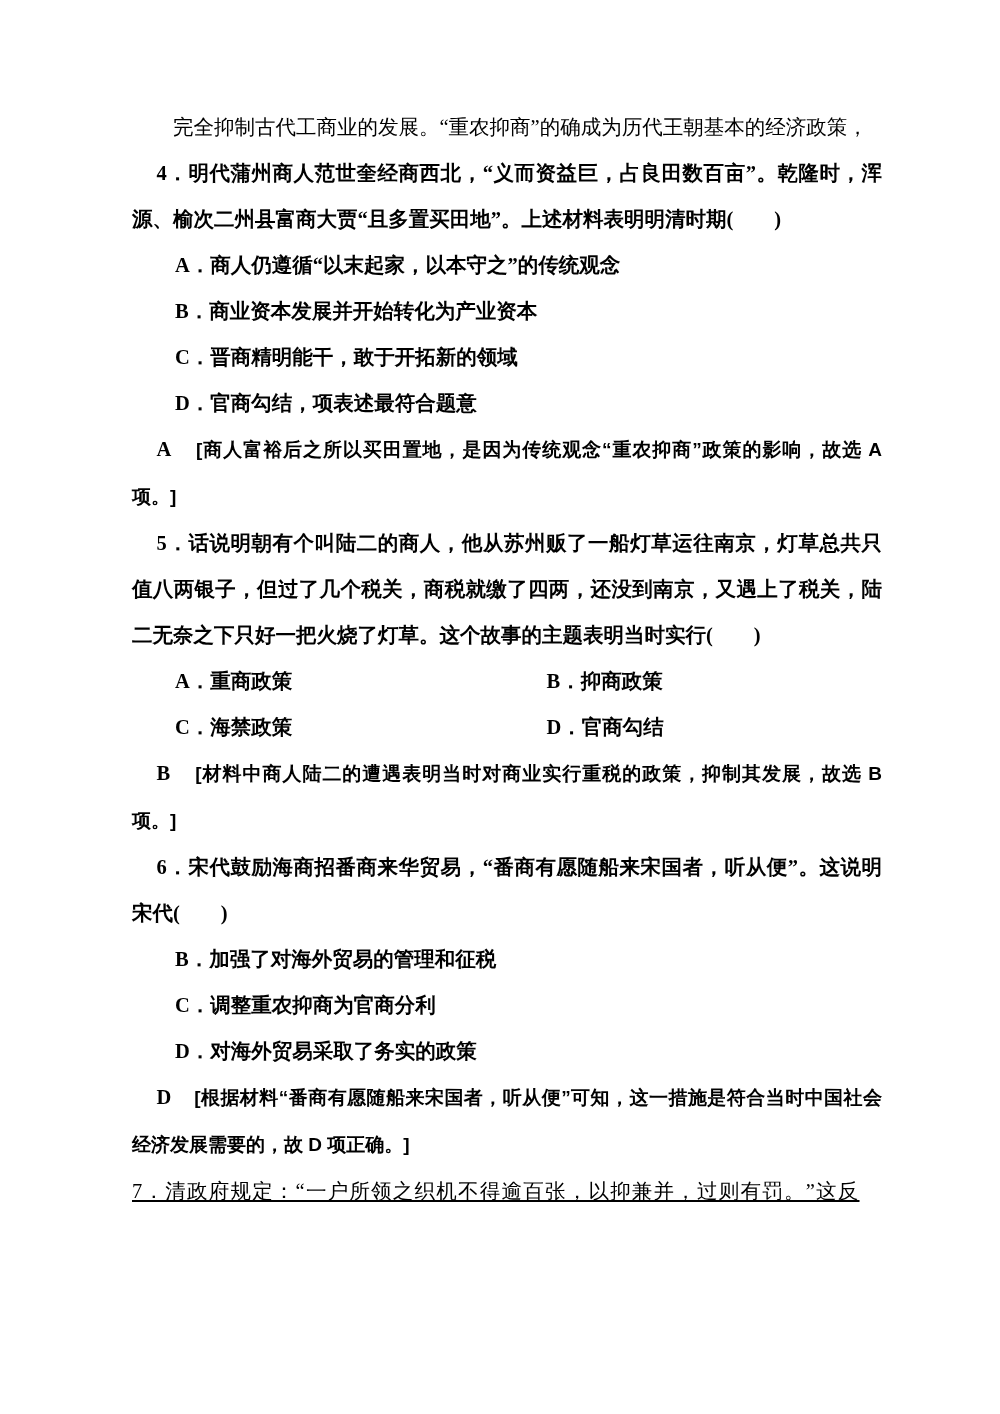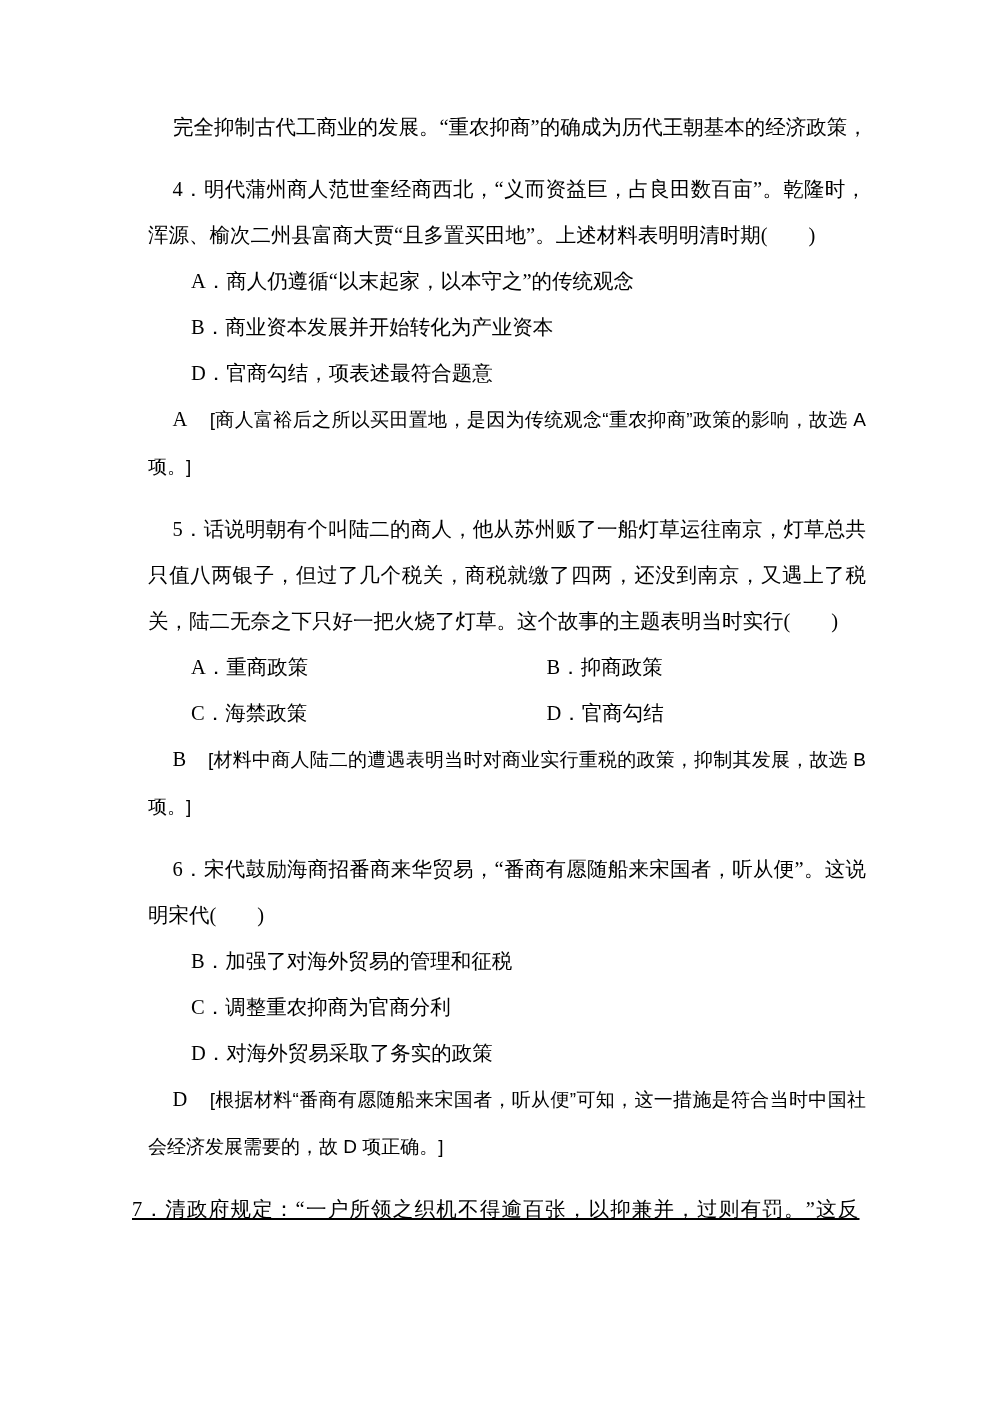--- a/index.html
+++ b/index.html
@@ -57,21 +57,22 @@
     align-items: center;
   }
   .opt-col {
     width: 50%;
     box-sizing: border-box;
   }
   .opt-col-2 {
     padding-left: 18px;
   }
   .q-block {
-    margin: 16px;
+    margin: 0;
+    font-weight: bold;
   }
   .spaced {
     letter-spacing: 0.06em;
     text-decoration: underline;
   }
 </style>
 </head>
 <body>
 
 <div class="page">
@@ -79,20 +80,23 @@
 
     <p class="indent">完全抑制古代工商业的发展。“重农抑商”的确成为历代王朝基本的经济政策，</p>
 
     <div class="q-block">
       <p class="indent-1"><span>4．</span><span>明代蒲州商人范世奎经商西北，“义而资益巨，占良田数百亩”。乾隆时，浑源、榆次二州县富商大贾“且多置买田地”。上述材料表明明清时期(　　)</span></p>
       <p class="opt-row">
           <span class="opt-col" style="width:100%"><span>A．</span><span>商人仍遵循“以末起家，以本守之”的传统观念</span></span>
         </p>
       <p class="opt-row">
           <span class="opt-col" style="width:100%"><span>B．</span><span>商业资本发展并开始转化为产业资本</span></span>
+        </p>
+      <p class="opt-row">
+          <span class="opt-col" style="width:100%"><span>C．</span><span>晋商精明能干，敢于开拓新的领域</span></span>
         </p>
       <p class="opt-row">
           <span class="opt-col" style="width:100%"><span>D．</span><span>官商勾结，项表述最符合题意</span></span>
         </p>
       <p class="indent-1"><span class="answer-letter">A</span>&nbsp;&nbsp;&nbsp;&nbsp;<span class="sans">[商人富裕后之所以买田置地，是因为传统观念“重农抑商”政策的影响，故选 A 项。]</span></p>
     </div>
 
     <div class="q-block">
       <p class="indent-1"><span>5．</span><span>话说明朝有个叫陆二的商人，他从苏州贩了一船灯草运往南京，灯草总共只值八两银子，但过了几个税关，商税就缴了四两，还没到南京，又遇上了税关，陆二无奈之下只好一把火烧了灯草。这个故事的主题表明当时实行(　　)</span></p>
       <p class="opt-row">

